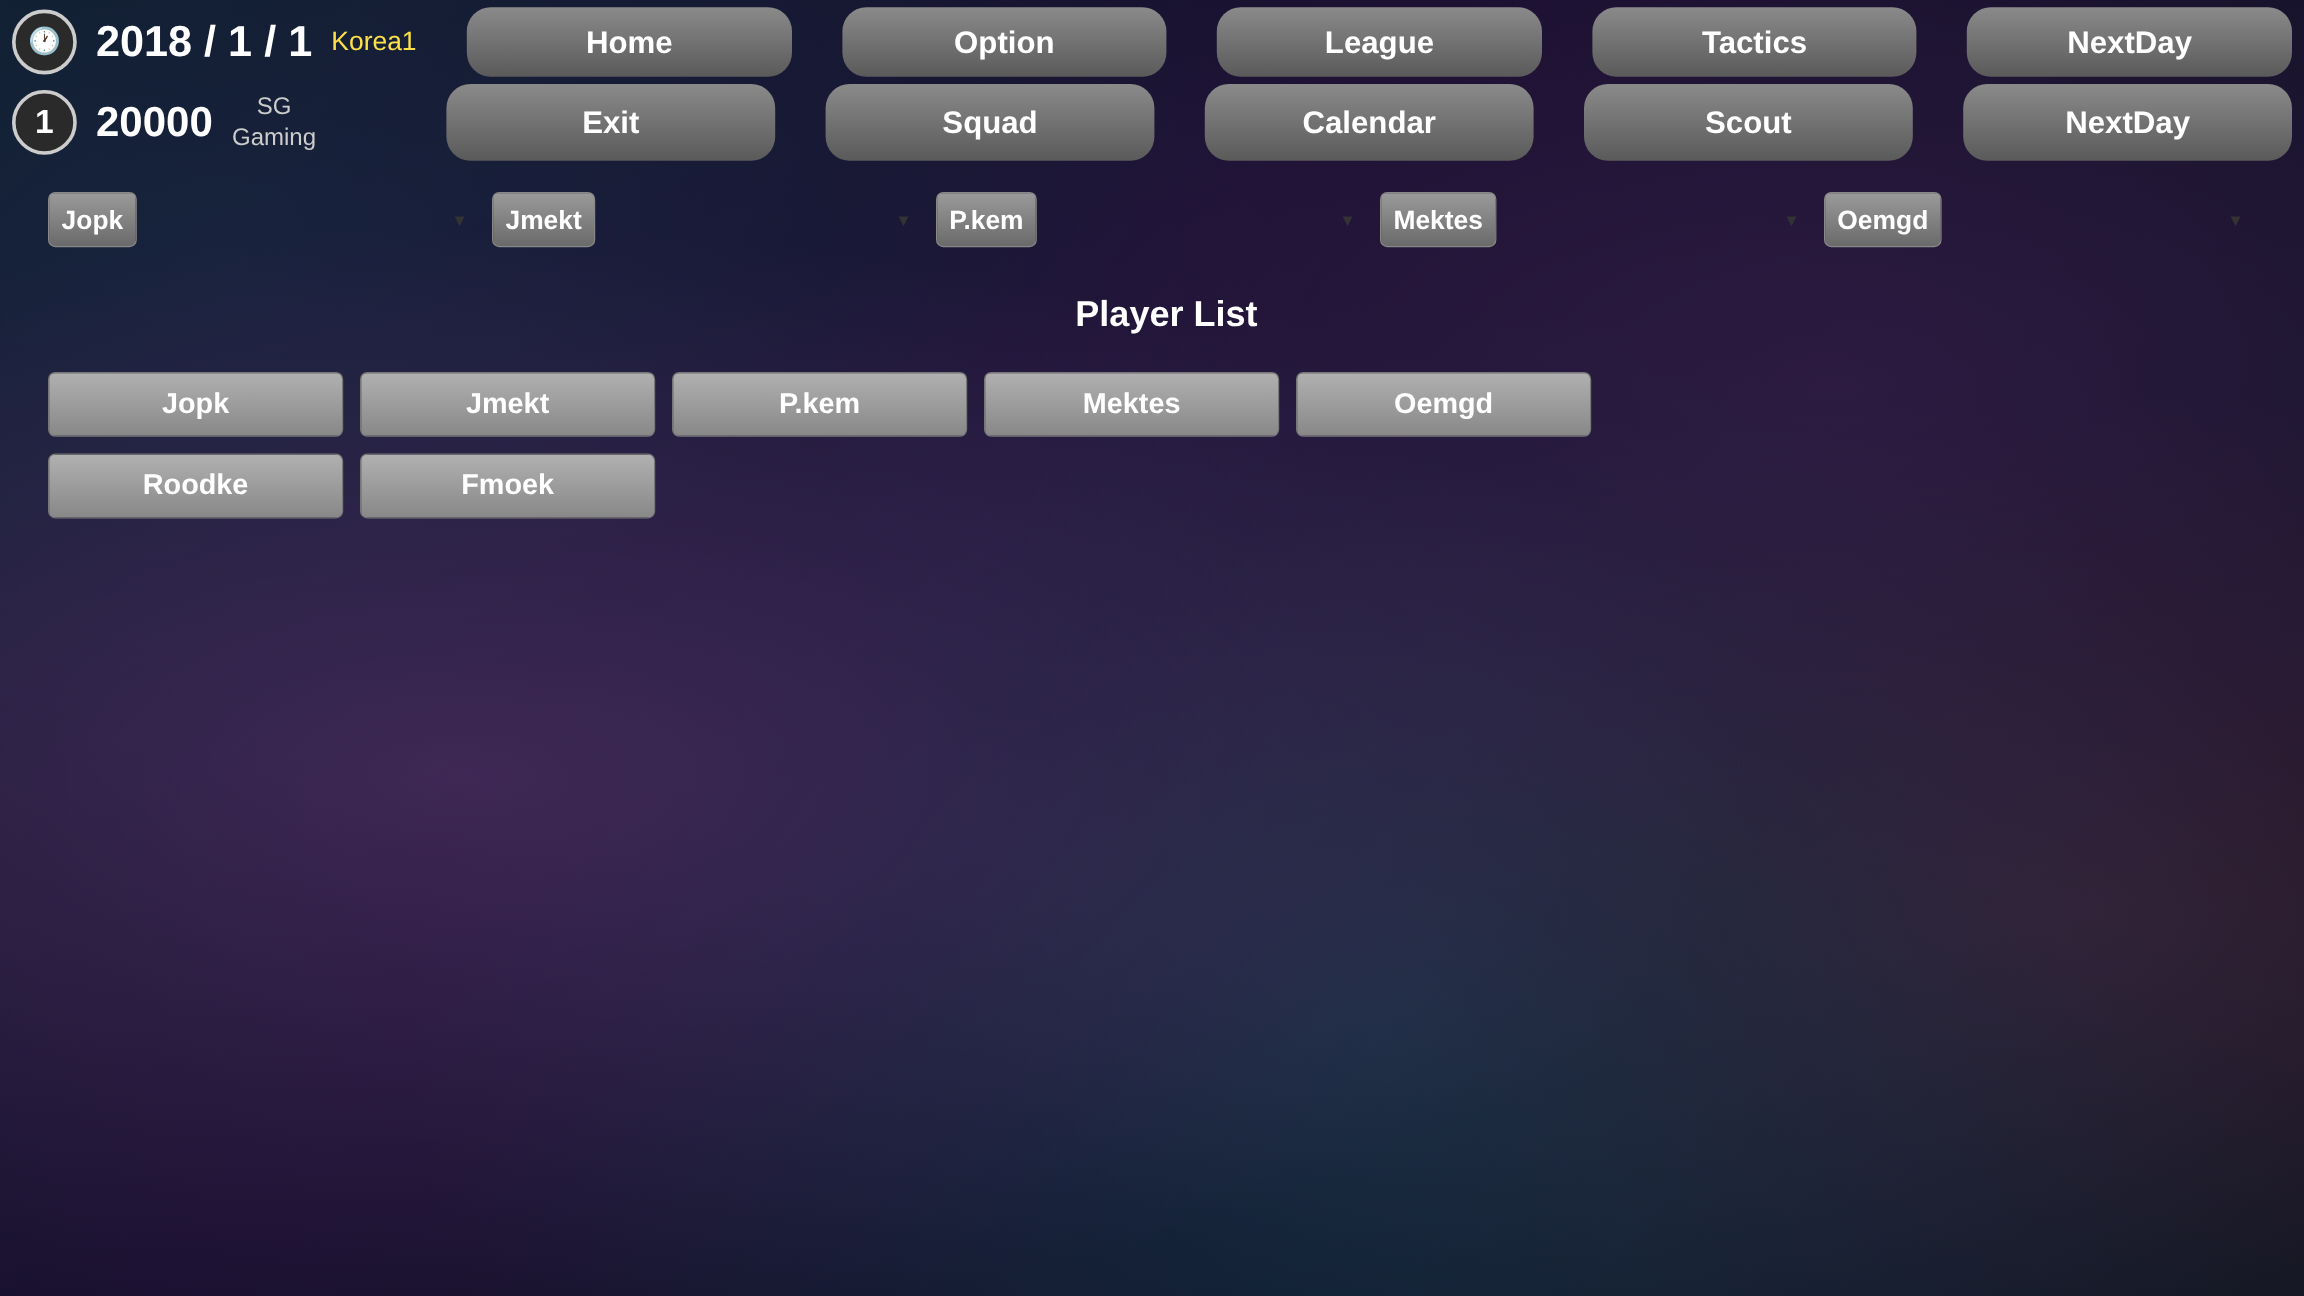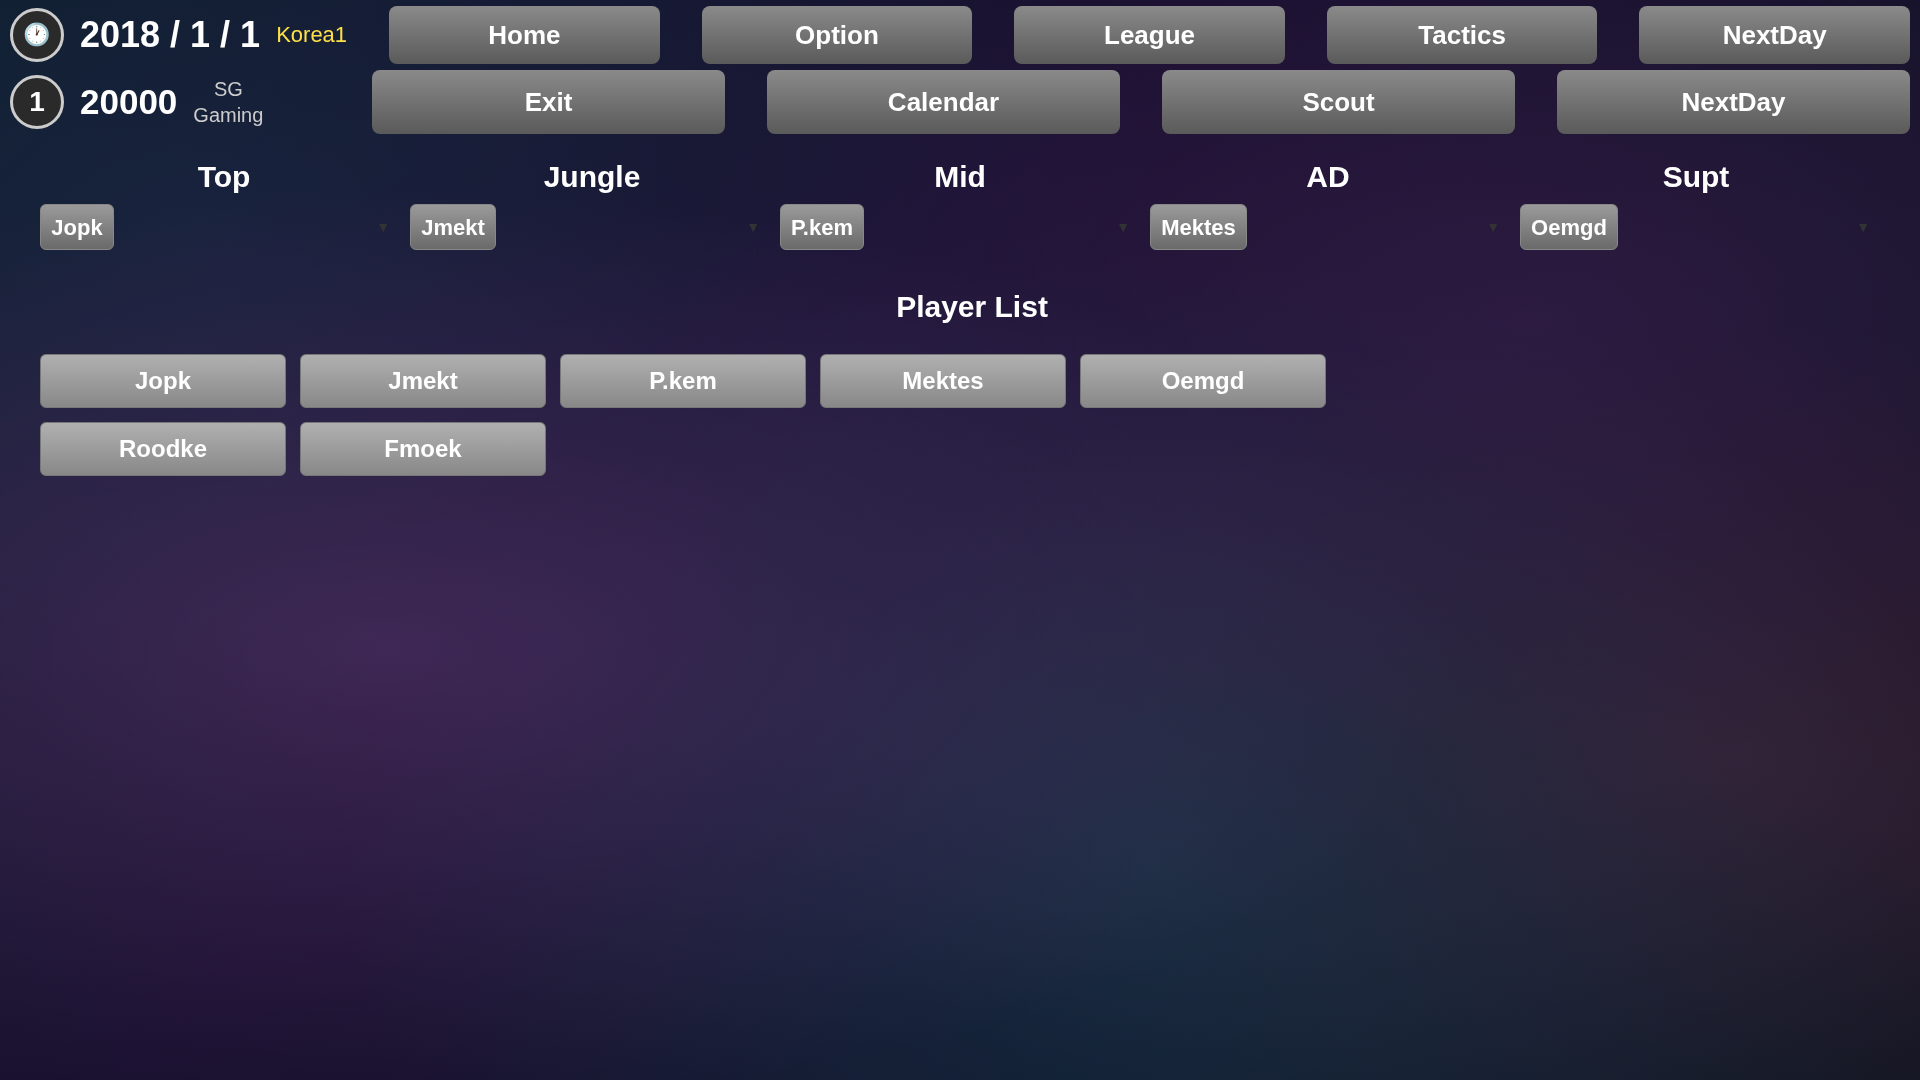--- a/index.html
+++ b/index.html
@@ -77,21 +77,21 @@
     .nav-buttons {
       display: flex;
       gap: 6px;
       flex: 1;
     }
 
     .nav-btn {
       flex: 1;
       background: linear-gradient(180deg, #8a8a8a 0%, #5a5a5a 100%);
       border: none;
-      border-radius: 8px;
+      border-radius: 20px;
       color: white;
       font-size: 26px;
       font-weight: bold;
       cursor: pointer;
       transition: background 0.2s;
       margin-left: 36px;
     }
 
     
     .second-bar {
@@ -256,34 +256,28 @@
     <div class="team-section">
       <div class="rank-circle">1</div>
       <span class="money-text">20000</span>
       <div class="team-info">
         <span>SG</span><br>
         <span>Gaming</span>
       </div>
     </div>
     <div class="nav-buttons">
       <button class="nav-btn">Exit</button>
+      <button class="nav-btn">Squad</button>
       <button class="nav-btn">Calendar</button>
       <button class="nav-btn">Scout</button>
       <button class="nav-btn">NextDay</button>
     </div>
   </div>
 
   <div class="positions-section">
-    <div class="positions-headers">
-      <div class="pos-header">Top</div>
-      <div class="pos-header">Jungle</div>
-      <div class="pos-header">Mid</div>
-      <div class="pos-header">AD</div>
-      <div class="pos-header">Supt</div>
-    </div>
     <div class="positions-selects">
       <div class="select-wrapper">
         <select class="pos-select">
           <option>Jopk</option>
         </select>
       </div>
       <div class="select-wrapper">
         <select class="pos-select">
           <option>Jmekt</option>
         </select>

